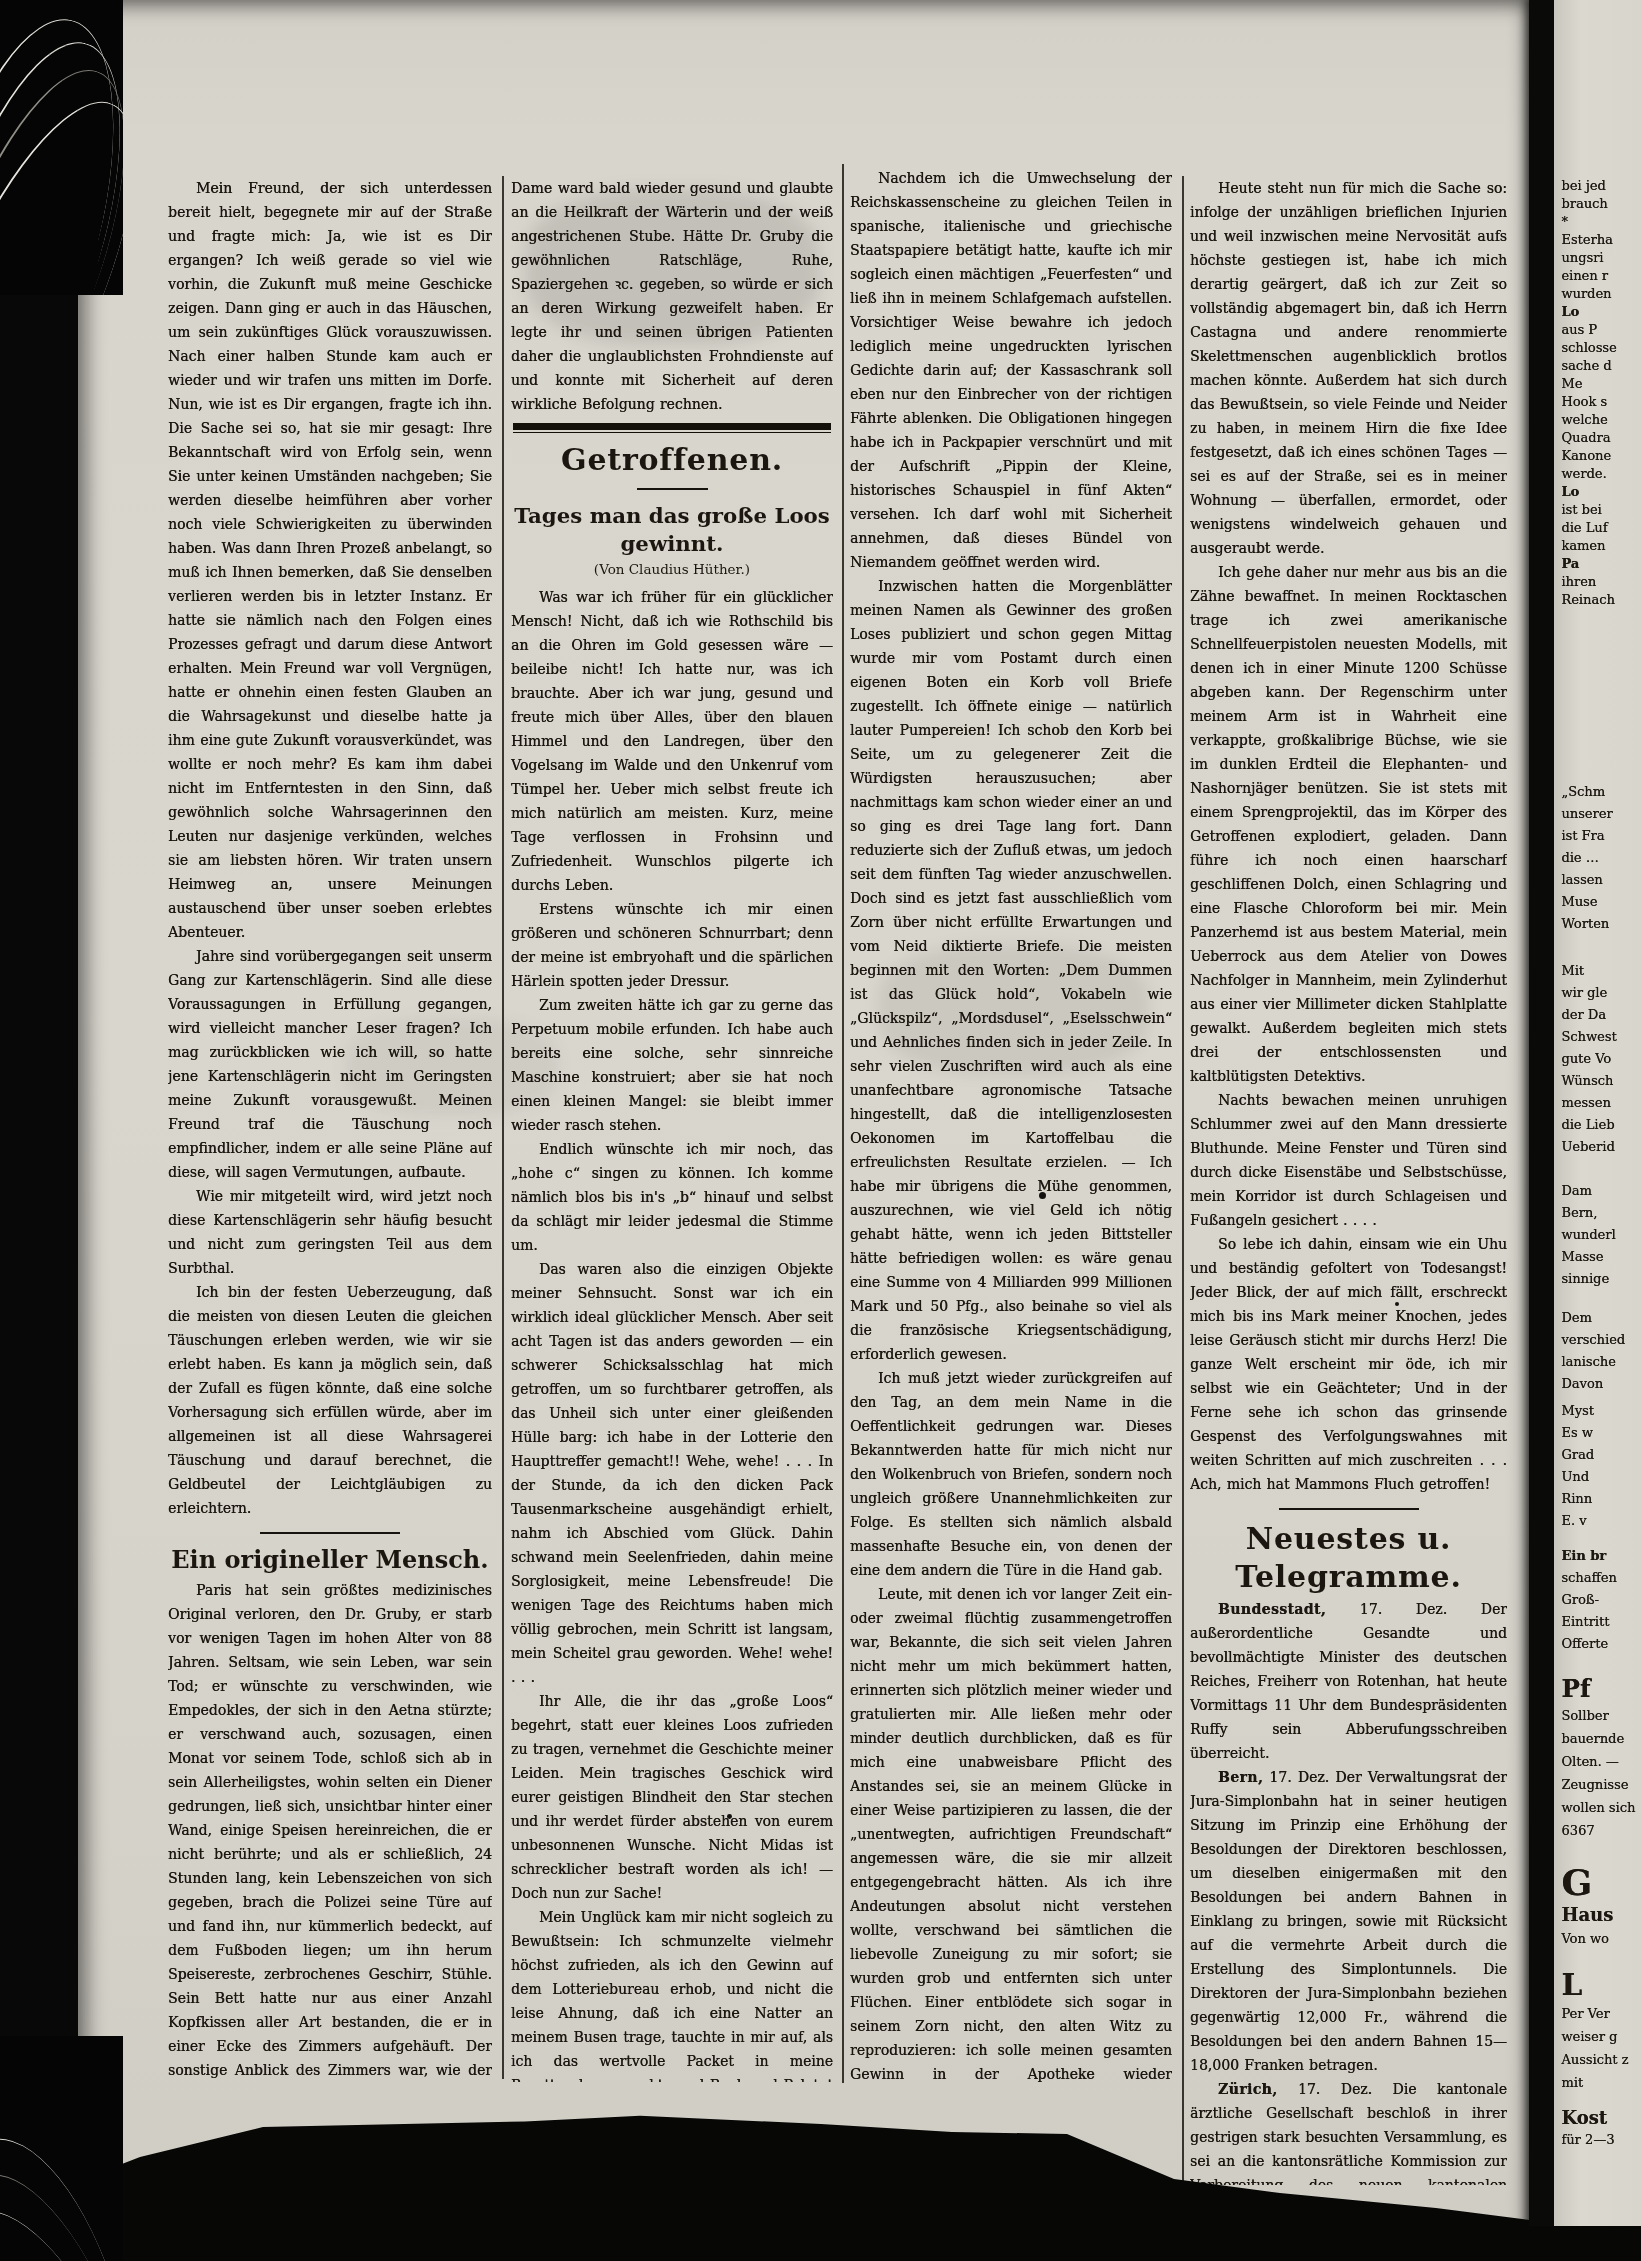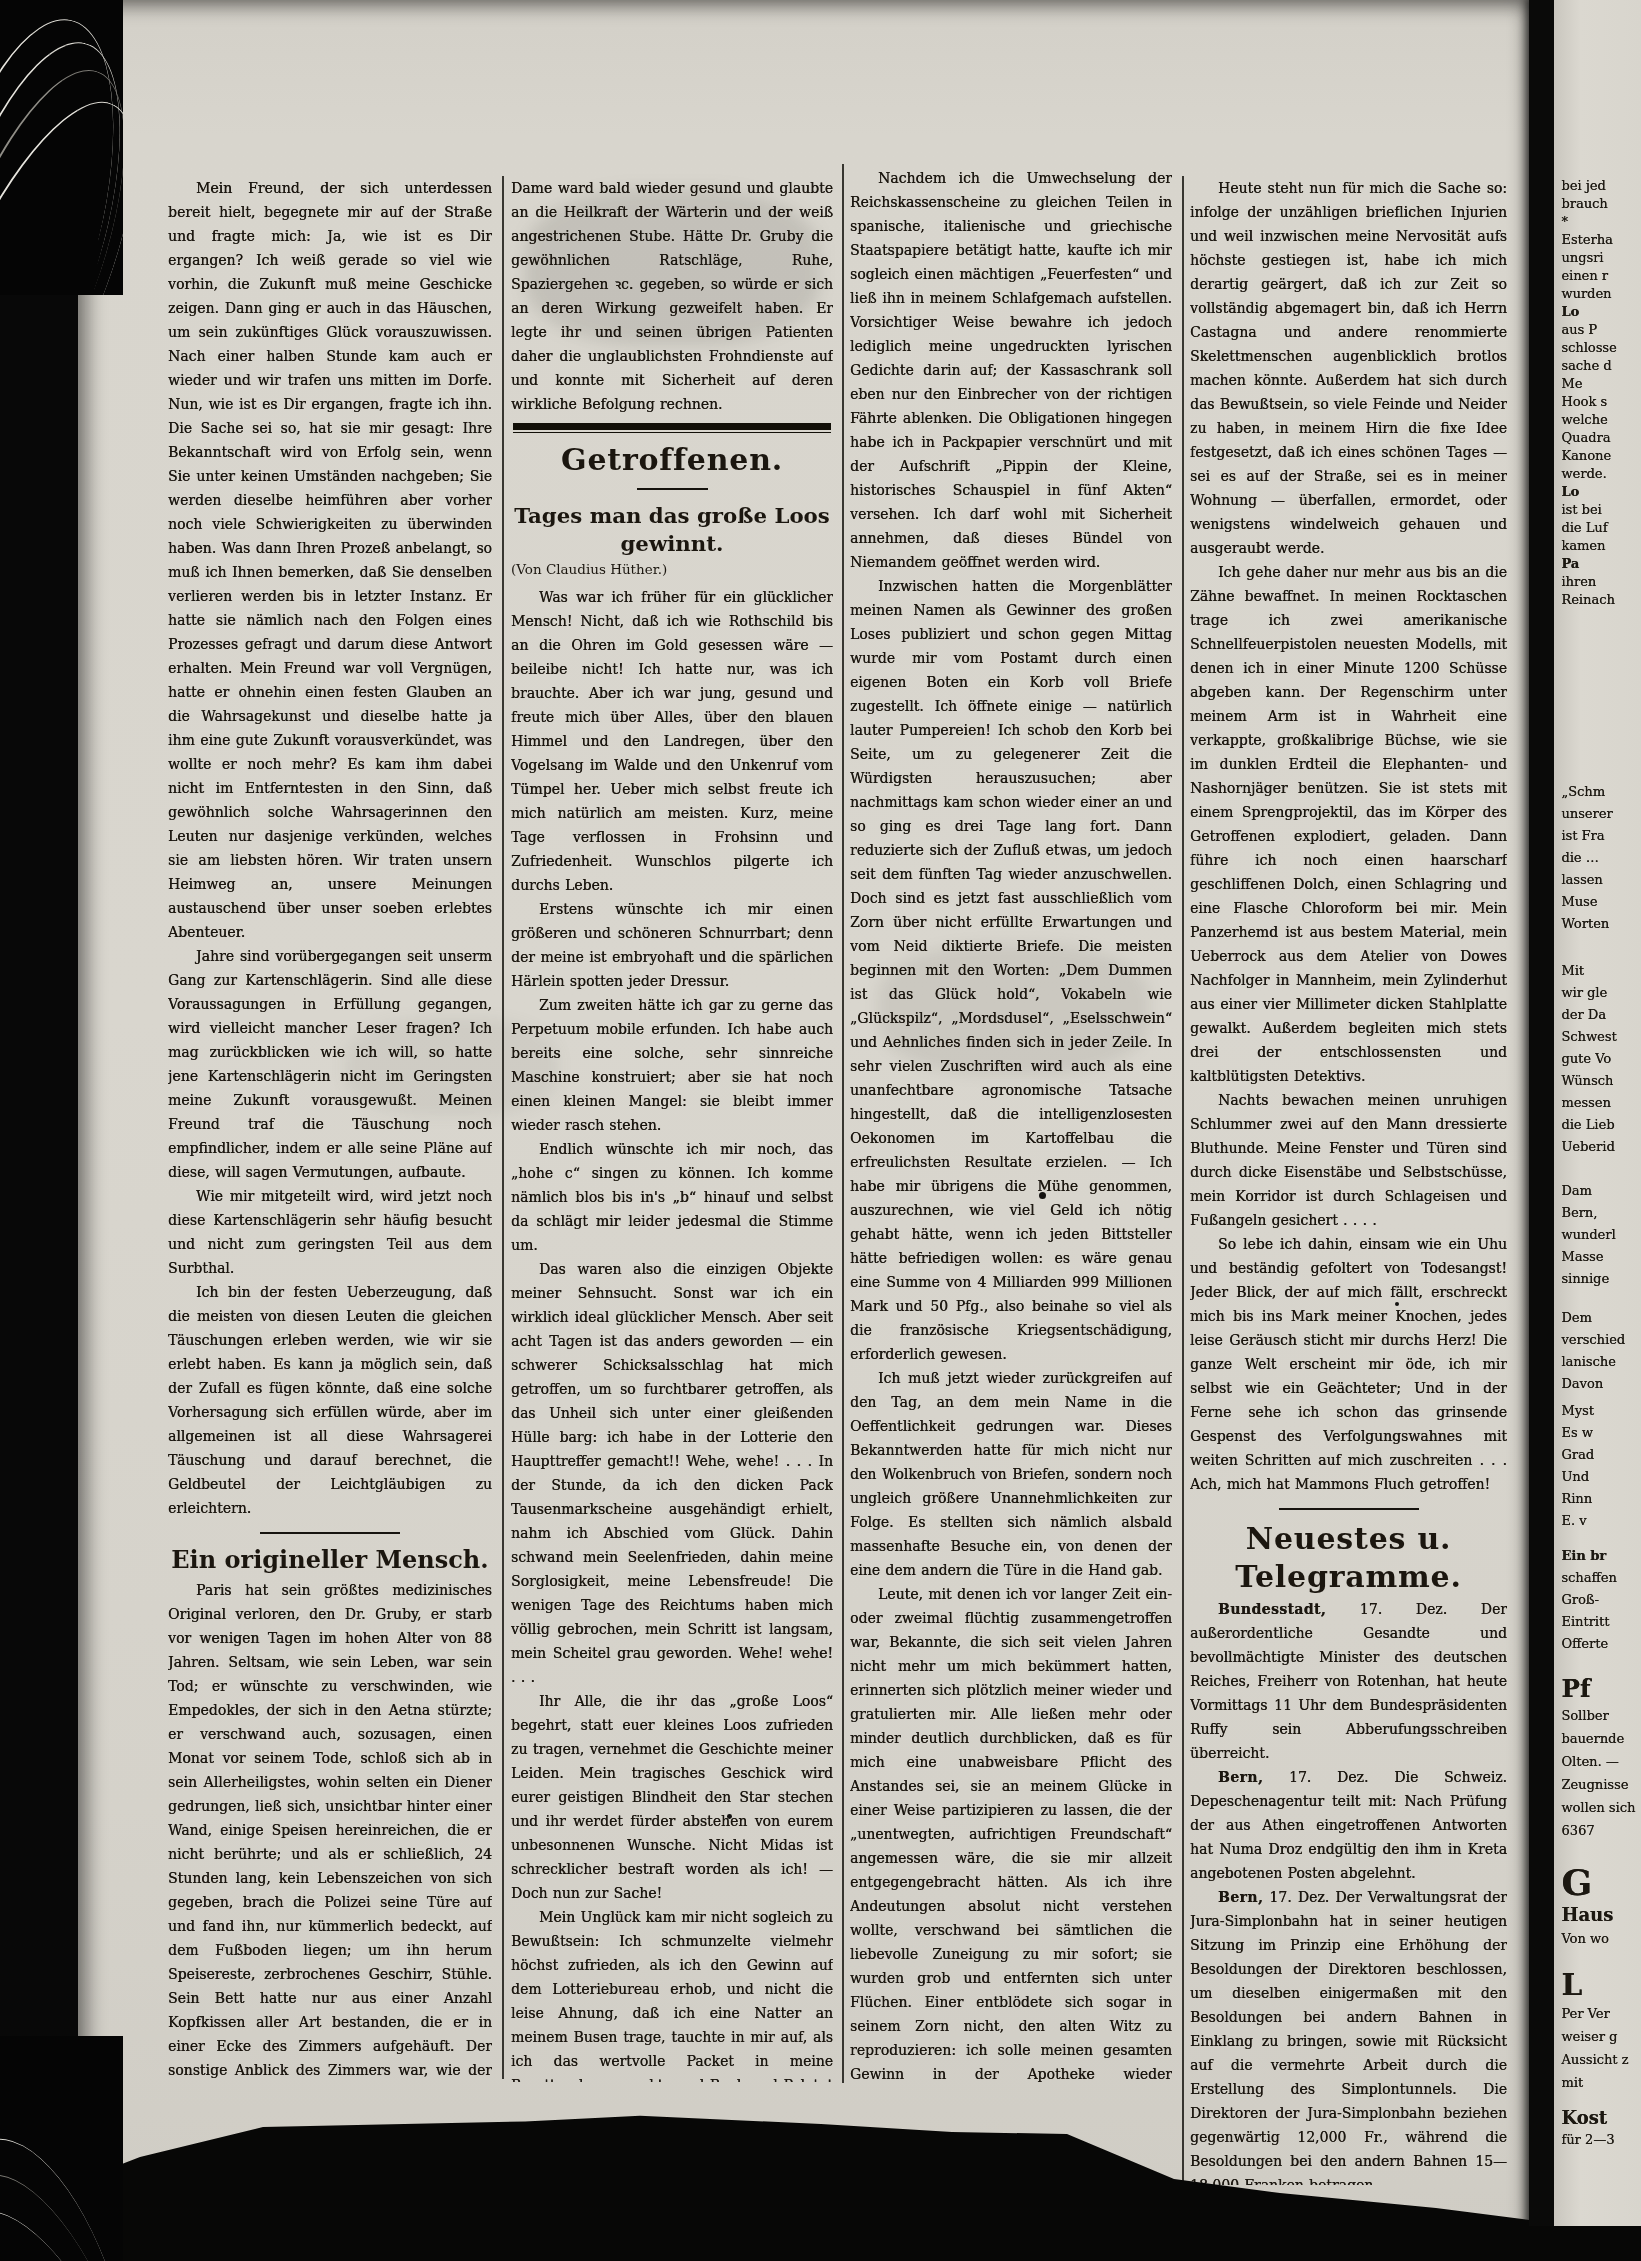--- a/index.html
+++ b/index.html
@@ -23,21 +23,21 @@
   .para.noindent{text-indent:0;}
   .para .lead{font-weight:bold;letter-spacing:0.4px;}
   .divider{width:140px;height:2.5px;background:#16130e;margin:11.5px auto 9.8px auto;}
   .thickrule{height:7.4px;background:#121008;margin:6.6px 1.6px 1.6px 1.6px;}
   .thinrule{height:1.6px;background:#121008;margin:0 1.6px 8.2px 1.6px;}
   .smallrule{width:71px;height:2.5px;background:#16130e;margin:8.2px auto 11.5px auto;}
   h2{margin:0;text-align:center;font-weight:bold;}
   .h-xl{font-size:30px;line-height:38px;margin:4.9px 0 1.6px 0;letter-spacing:0.8px;}
   .h-lg{font-size:24px;line-height:31px;margin:1.6px 0 3.3px 0;}
   .h-md{font-size:21.3px;line-height:28px;margin:1.6px 0 1.6px 0;}
-  .byline{text-align:left;font-size:13.5px;line-height:21.3px;margin-bottom:4.9px;}
+  .byline{text-align:center;font-size:13.5px;line-height:21.3px;margin-bottom:4.9px;}
   .edgebox{position:absolute;left:0;width:123px;background:#050505;overflow:hidden;}
   .arc{position:absolute;border-left:2.5px solid #e6e4dd;border-top:1.6px solid #d9d7d0;
        border-radius:50% 50% 0 0 / 60% 60% 0 0;background:transparent;}
   .arc.dim{border-left-color:#8f8d86;border-top-color:#7c7a74;}
   .botband{position:absolute;left:78px;top:2101px;width:1451px;height:160px;background:#070706;
     clip-path:polygon(0px 160px,0px 80px,62px 56px,185px 26px,447px 20.5px,562px 14.8px,743px 23px,874px 31px,989px 33px,1096px 78px,1202px 92px,1358px 107px,1451px 119px,1451px 160px);}
   .botband2{position:absolute;left:1529px;top:2226px;width:112px;height:35px;background:#070706;}
   .speck{position:absolute;background:#141210;border-radius:50%;}
 </style>
 </head>
@@ -87,21 +87,20 @@
       <p class="para">Leute, mit denen ich vor langer Zeit ein- oder zweimal flüchtig zusammengetroffen war, Bekannte, die sich seit vielen Jahren nicht mehr um mich bekümmert hatten, erinnerten sich plötzlich meiner wieder und gratulierten mir. Alle ließen mehr oder minder deutlich durchblicken, daß es für mich eine unabweisbare Pflicht des Anstandes sei, sie an meinem Glücke in einer Weise partizipieren zu lassen, die der „unentwegten, aufrichtigen Freundschaft“ angemessen wäre, die sie mir allzeit entgegengebracht hätten. Als ich ihre Andeutungen absolut nicht verstehen wollte, verschwand bei sämtlichen die liebevolle Zuneigung zu mir sofort; sie wurden grob und entfernten sich unter Flüchen. Einer entblödete sich sogar in seinem Zorn nicht, den alten Witz zu reproduzieren: ich solle meinen gesamten Gewinn in der Apotheke wieder aufbrauchen.</p>
     </div>
   <div class="col" style="left:1190px;top:176px;width:317px;height:2009px;">
       <p class="para">Heute steht nun für mich die Sache so: infolge der unzähligen brieflichen Injurien und weil inzwischen meine Nervosität aufs höchste gestiegen ist, habe ich mich derartig geärgert, daß ich zur Zeit so vollständig abgemagert bin, daß ich Herrn Castagna und andere renommierte Skelettmenschen augenblicklich brotlos machen könnte. Außerdem hat sich durch das Bewußtsein, so viele Feinde und Neider zu haben, in meinem Hirn die fixe Idee festgesetzt, daß ich eines schönen Tages — sei es auf der Straße, sei es in meiner Wohnung — überfallen, ermordet, oder wenigstens windelweich gehauen und ausgeraubt werde.</p>
       <p class="para">Ich gehe daher nur mehr aus bis an die Zähne bewaffnet. In meinen Rocktaschen trage ich zwei amerikanische Schnellfeuerpistolen neuesten Modells, mit denen ich in einer Minute 1200 Schüsse abgeben kann. Der Regenschirm unter meinem Arm ist in Wahrheit eine verkappte, großkalibrige Büchse, wie sie im dunklen Erdteil die Elephanten- und Nashornjäger benützen. Sie ist stets mit einem Sprengprojektil, das im Körper des Getroffenen explodiert, geladen. Dann führe ich noch einen haarscharf geschliffenen Dolch, einen Schlagring und eine Flasche Chloroform bei mir. Mein Panzerhemd ist aus bestem Material, mein Ueberrock aus dem Atelier von Dowes Nachfolger in Mannheim, mein Zylinderhut aus einer vier Millimeter dicken Stahlplatte gewalkt. Außerdem begleiten mich stets drei der entschlossensten und kaltblütigsten Detektivs.</p>
       <p class="para">Nachts bewachen meinen unruhigen Schlummer zwei auf den Mann dressierte Bluthunde. Meine Fenster und Türen sind durch dicke Eisenstäbe und Selbstschüsse, mein Korridor ist durch Schlageisen und Fußangeln gesichert . . . .</p>
       <p class="para">So lebe ich dahin, einsam wie ein Uhu und beständig gefoltert von Todesangst! Jeder Blick, der auf mich fällt, erschreckt mich bis ins Mark meiner Knochen, jedes leise Geräusch sticht mir durchs Herz! Die ganze Welt erscheint mir öde, ich mir selbst wie ein Geächteter; Und in der Ferne sehe ich schon das grinsende Gespenst des Verfolgungswahnes mit weiten Schritten auf mich zuschreiten . . . Ach, mich hat Mammons Fluch getroffen!</p>
       <div class="divider"></div>
       <h2 class="h-xl">Neuestes u. Telegramme.</h2>
       <p class="para"><span class="lead">Bundesstadt,</span> 17. Dez. Der außerordentliche Gesandte und bevollmächtigte Minister des deutschen Reiches, Freiherr von Rotenhan, hat heute Vormittags 11 Uhr dem Bundespräsidenten Ruffy sein Abberufungsschreiben überreicht.</p>
-      <p class="para"><span class="lead">Bern,</span> 17. Dez. Die Schweiz. Depeschenagentur teilt mit: Nach Prüfung der aus Athen eingetroffenen Antworten hat Numa Droz endgültig den ihm in Kreta angebotenen Posten abgelehnt.</p>
       <p class="para"><span class="lead">Bern,</span> 17. Dez. Der Verwaltungsrat der Jura-Simplonbahn hat in seiner heutigen Sitzung im Prinzip eine Erhöhung der Besoldungen der Direktoren beschlossen, um dieselben einigermaßen mit den Besoldungen bei andern Bahnen in Einklang zu bringen, sowie mit Rücksicht auf die vermehrte Arbeit durch die Erstellung des Simplontunnels. Die Direktoren der Jura-Simplonbahn beziehen gegenwärtig 12,000 Fr., während die Besoldungen bei den andern Bahnen 15—18,000 Franken betragen.</p>
       <p class="para"><span class="lead">Zürich,</span> 17. Dez. Die kantonale ärztliche Gesellschaft beschloß in ihrer gestrigen stark besuchten Versammlung, es sei an die kantonsrätliche Kommission zur Vorbereitung des neuen kantonalen Schulgesetzes und an die kantonale Sanitätsdirektion eine Doppeleingabe zu richten, in welcher dem Wunsche Ausdruck gegeben wird, es möchte im neuen Schulgesetzentwurf ein Paragraph aufgenommen werden, welcher die periodische medizinische Untersuchung aller Schulkinder und eine periodische Enquete über den sanitären Zustand in den Schulen des ganzen Kantons durch patentierte Aerzte vorschreibt.</p>
     </div>
 
   <div class="gutter"></div>
 
   <div class="sliver" id="sliver">
       <div class="grp" style="top: 177px;">
         <div class="ln" style="line-height: 18px;">bei jed</div>
         <div class="ln" style="line-height: 18px;">brauch</div>

